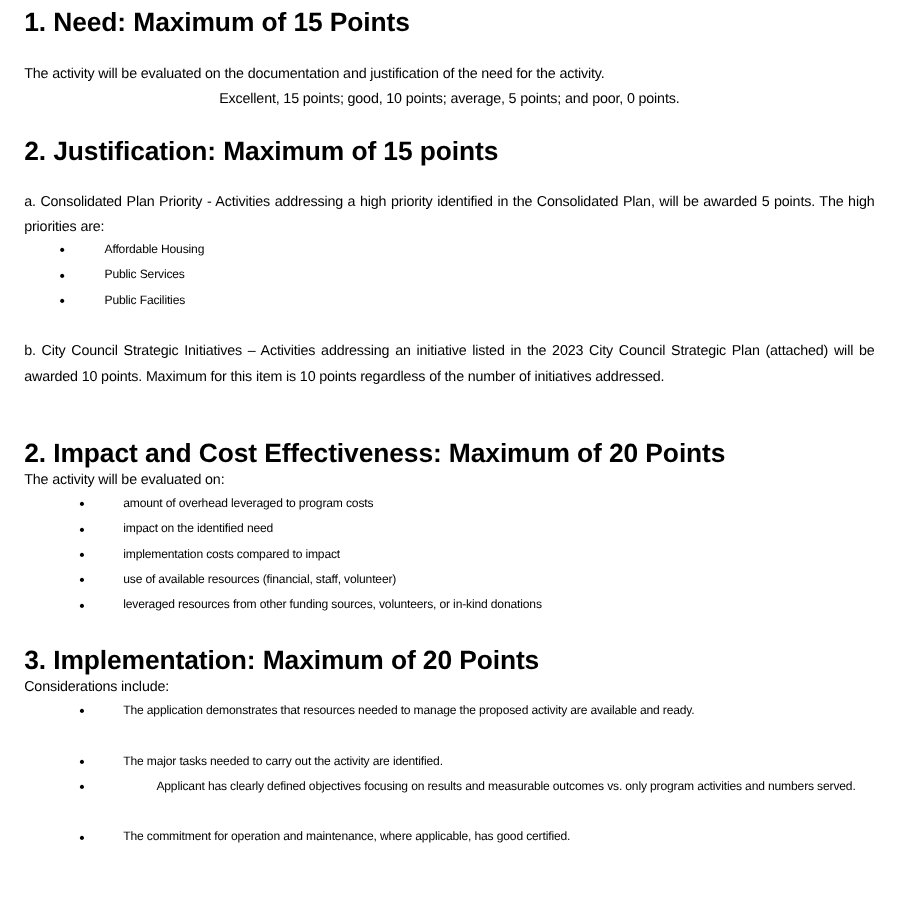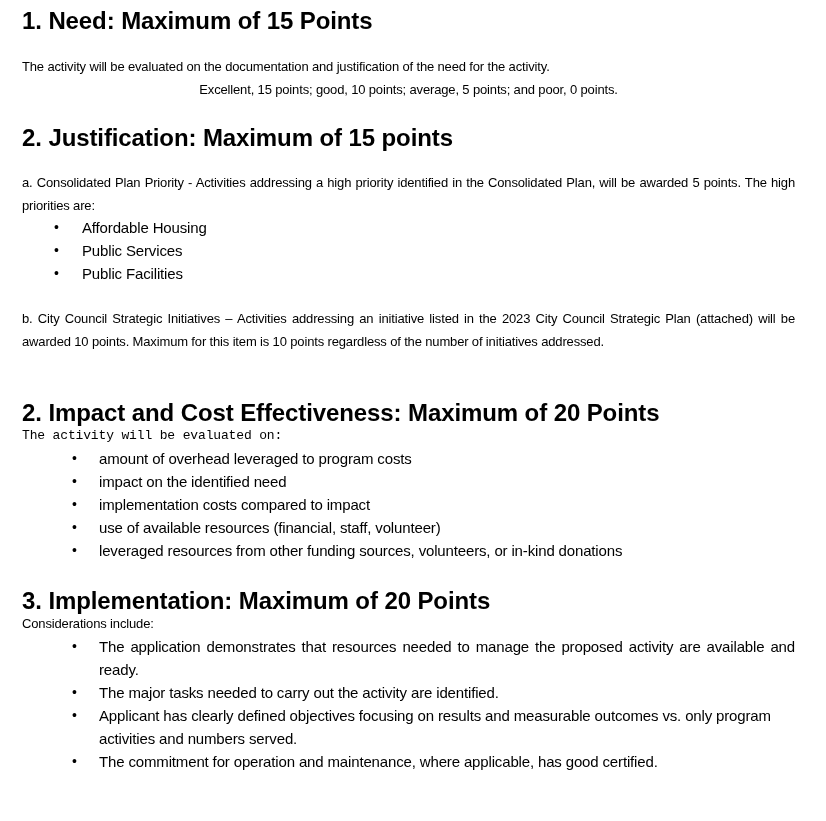--- a/index.html
+++ b/index.html
@@ -36,23 +36,24 @@
     line-height: 23px;
     width: 773px;
     letter-spacing: -0.15px;
   }
   .justify {
     text-align: justify;
     text-align-last: left;
   }
   .li {
     position: absolute;
-    font-size: 15px;
+    font-size: 11px;
     line-height: 23px;
     letter-spacing: -0.15px;
+    margin-left: 13px;
   }
   .bullet {
     position: absolute;
     font-size: 14px;
     line-height: 23px;
   }
 </style>
 </head>
 <body>
 
@@ -68,38 +69,38 @@
   <span class="bullet" style="left:32px; top:216px;">•</span>
   <div class="li" style="left:60px; top:216px;">Affordable Housing</div>
   <span class="bullet" style="left:32px; top:239px;">•</span>
   <div class="li" style="left:60px; top:239px;">Public Services</div>
   <span class="bullet" style="left:32px; top:262px;">•</span>
   <div class="li" style="left:60px; top:262px;text-align:right;">Public Facilities</div>
 
   <div class="p justify" style="top:307px;">b. City Council Strategic Initiatives – Activities addressing an initiative listed in the 2023 City Council Strategic Plan (attached) will be awarded 10 points. Maximum for this item is 10 points regardless of the number of initiatives addressed.</div>
 
   <div class="h" style="top:399px;">2. Impact and Cost Effectiveness: Maximum of 20 Points</div>
-  <div class="p" style="top:424px;font-family:Liberation Mono, monospace;">The activity will be evaluated on:</div>
+  <div class="p" style="top:424px;">The activity will be evaluated on:</div>
 
   <span class="bullet" style="left:50px; top:447px;">•</span>
   <div class="li" style="left:77px; top:447px;">amount of overhead leveraged to program costs</div>
   <span class="bullet" style="left:50px; top:470px;">•</span>
   <div class="li" style="left:77px; top:470px;">impact on the identified need</div>
   <span class="bullet" style="left:50px; top:493px;">•</span>
   <div class="li" style="left:77px; top:493px;">implementation costs compared to impact</div>
   <span class="bullet" style="left:50px; top:516px;">•</span>
   <div class="li" style="left:77px; top:516px;">use of available resources (financial, staff, volunteer)</div>
   <span class="bullet" style="left:50px; top:539px;">•</span>
   <div class="li" style="left:77px; top:539px;">leveraged resources from other funding sources, volunteers, or in-kind donations</div>
 
   <div class="h" style="top:587px;text-align:center;">3. Implementation: Maximum of 20 Points</div>
   <div class="p" style="top:612px;">Considerations include:</div>
 
   <span class="bullet" style="left:50px; top:635px;">•</span>
   <div class="li justify" style="left:77px; top:635px; width:696px;">The application demonstrates that resources needed to manage the proposed activity are available and ready.</div>
   <span class="bullet" style="left:50px; top:681px;">•</span>
   <div class="li" style="left:77px; top:681px; width:696px;">The major tasks needed to carry out the activity are identified.</div>
   <span class="bullet" style="left:50px; top:704px;">•</span>
-  <div class="li" style="left:77px; top:704px; width:696px;">Applicant has clearly defined objectives focusing on results and measurable outcomes vs. only program activities and numbers served.</div>
+  <div class="li" style="left:77px; top:704px; width:696px;text-align:center;">Applicant has clearly defined objectives focusing on results and measurable outcomes vs. only program activities and numbers served.</div>
   <span class="bullet" style="left:50px; top:750px;">•</span>
   <div class="li" style="left:77px; top:750px; width:696px;">The commitment for operation and maintenance, where applicable, has good certified.</div>
 
 </div>
 
 </body></html>

